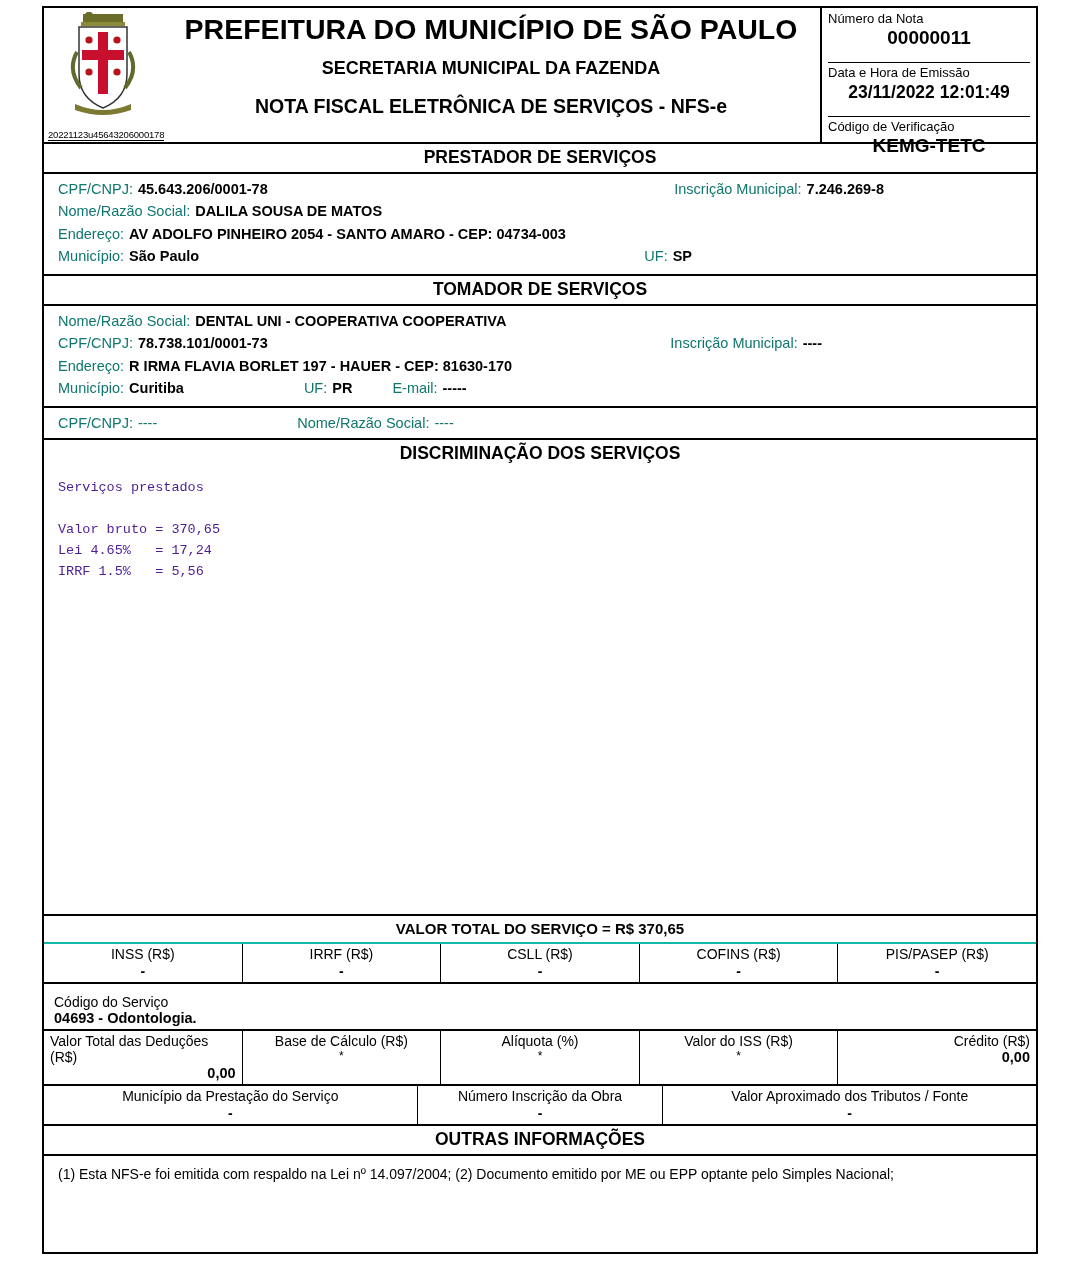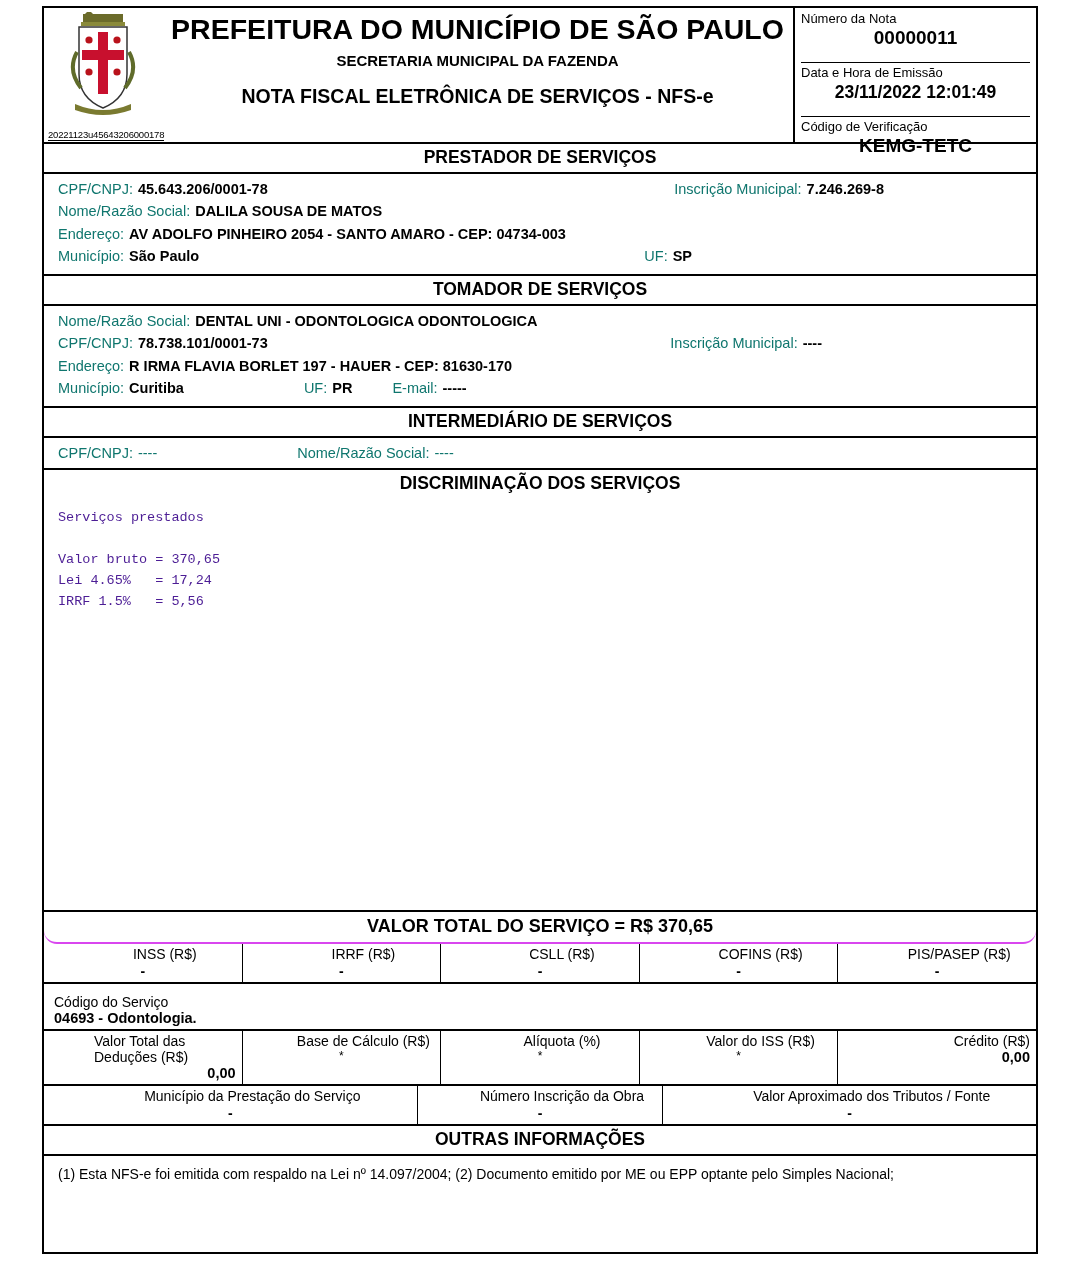--- a/index.html
+++ b/index.html
@@ -70,31 +70,31 @@
     padding-top: 6px;
     box-sizing: border-box;
   }
   .t1 {
     font-size: 28.5px;
     font-weight: bold;
     letter-spacing: 0px;
     line-height: 1.12;
   }
   .t2 {
-    font-size: 15px;
-    font-weight: bold;
-    margin-top: 6px;
+    font-size: 18px;
+    font-weight: bold;
+    margin-top: 12px;
   }
   .t3 {
     font-size: 19.5px;
     font-weight: bold;
     margin-top: 16px;
   }
   .nota-cell {
-    width: 243px;
+    width: 216px;
     border-left: 2px solid #000;
     box-sizing: border-box;
     padding: 3px 6px 0 6px;
     font-size: 13px;
   }
   .nota-lbl {
     font-size: 13px;
     color: #000;
     line-height: 1.25;
   }
@@ -149,39 +149,38 @@
     font-size: 13.5px;
     line-height: 1.55;
     white-space: pre;
     color: #4c1d95;
   }
 
   
   .total-bar {
     text-align: center;
     font-weight: bold;
-    font-size: 18px;
+    font-size: 15px;
     padding: 4px 0 5px 0;
-    border-bottom: 2px solid #d946ef;
-    border-radius: 13px;
+    border-bottom: 2px solid #14b8a6;
   }
   .grid {
     display: flex;
     border-bottom: 2px solid #000;
   }
   .cell {
     flex: 1;
     border-right: 1px solid #000;
     box-sizing: border-box;
     padding: 2px 6px 3px 6px;
     text-align: center;
     font-size: 14px;
   }
   .cell:last-child { border-right: none; }
-  .cell .c-lbl { font-size: 14px; margin-left: 44px; }
+  .cell .c-lbl { font-size: 14px; }
   .cell .c-val { font-size: 14px; font-weight: bold; margin-top: 1px; }
 
   .codigo {
     border-bottom: 2px solid #000;
     padding: 10px 10px 3px 10px;
     font-size: 14px;
   }
   .codigo .c-lbl { font-size: 14px; }
   .codigo .c-val { font-size: 14.5px; font-weight: bold; }
   .cell .right { text-align: right; font-weight: bold; font-size: 14.5px; }
@@ -277,21 +276,21 @@
         <span class="lbl">UF:</span>
         <span class="val">SP</span>
         <span style="width:330px"></span>
       </div>
     </div>
 
     <div class="section-title">TOMADOR DE SERVIÇOS</div>
     <div class="block">
       <div class="row">
         <span class="lbl">Nome/Razão Social:</span>
-        <span class="val">DENTAL UNI - ODONTOLOGICA ODONTOLOGICA</span>
+        <span class="val">DENTAL UNI - COOPERATIVA COOPERATIVA</span>
       </div>
       <div class="row">
         <span class="lbl">CPF/CNPJ:</span>
         <span class="val">78.738.101/0001-73</span>
         <span class="spacer"></span>
         <span class="lbl">Inscrição Municipal:</span>
         <span class="val">----</span>
         <span style="width:200px"></span>
       </div>
       <div class="row">
@@ -304,21 +303,20 @@
         <span style="width:120px"></span>
         <span class="lbl">UF:</span>
         <span class="val">PR</span>
         <span style="width:40px"></span>
         <span class="lbl">E-mail:</span>
         <span class="val">-----</span>
         <span class="spacer"></span>
       </div>
     </div>
 
-    <div class="section-title">INTERMEDIÁRIO DE SERVIÇOS</div>
     <div class="block" style="padding-bottom:4px;">
       <div class="row">
         <span class="lbl">CPF/CNPJ:</span>
         <span class="lbl" style="margin-left:5px">----</span>
         <span style="width:140px"></span>
         <span class="lbl">Nome/Razão Social:</span>
         <span class="lbl" style="margin-left:5px">----</span>
         <span class="spacer"></span>
       </div>
     </div>

